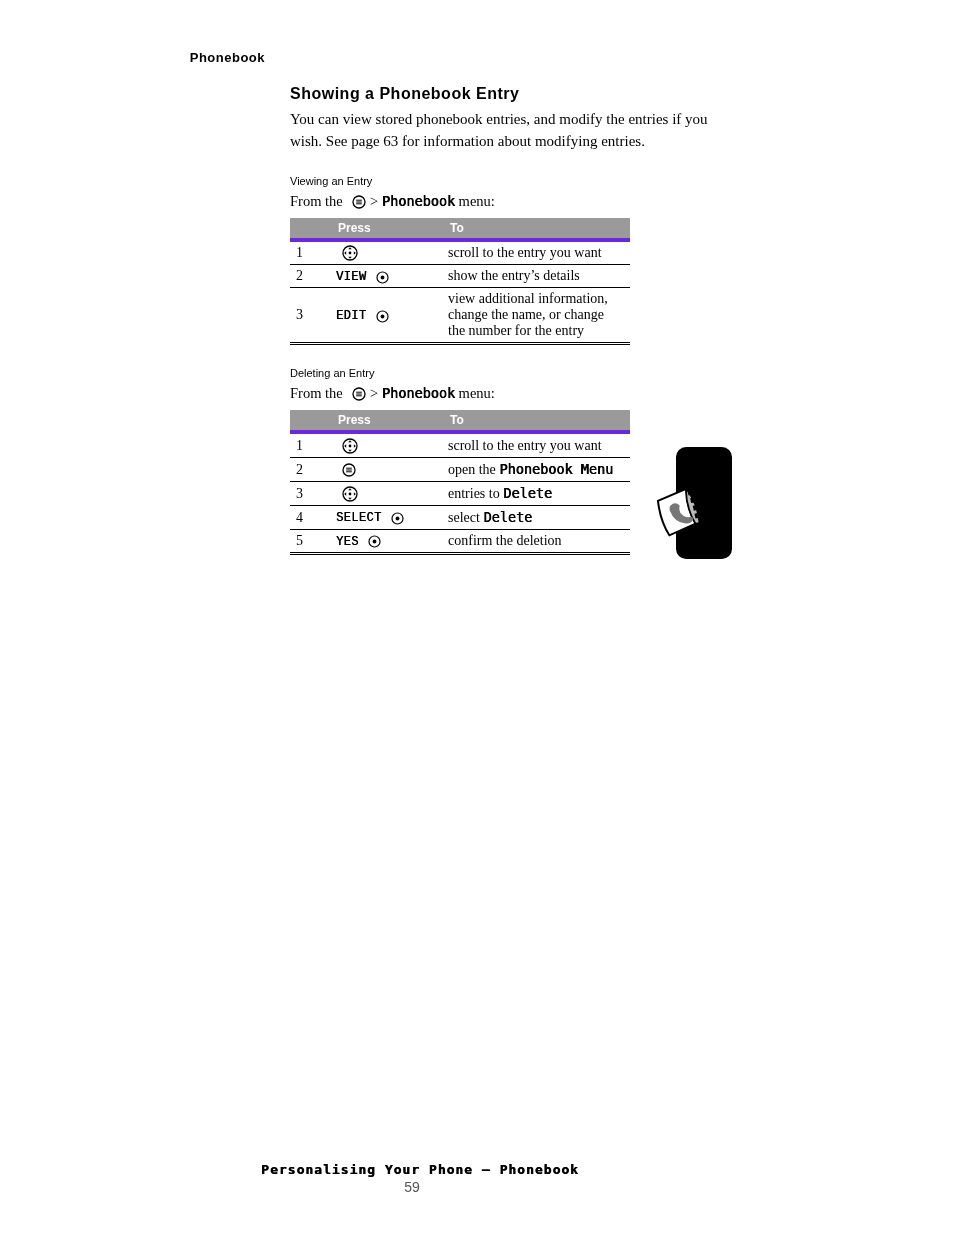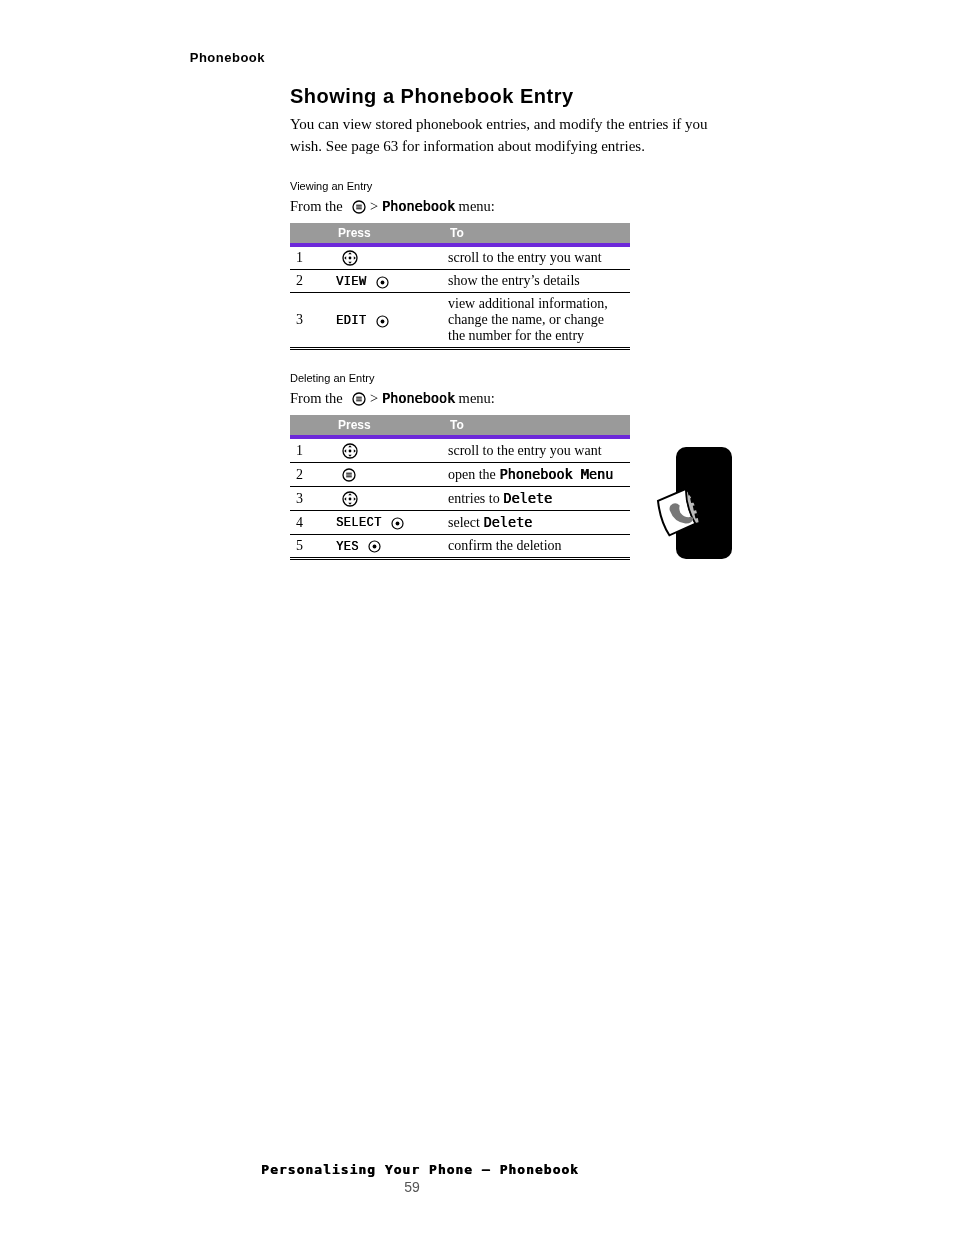--- a/index.html
+++ b/index.html
@@ -29,21 +29,21 @@
     font-weight: 700;
   }
   .main {
     position: absolute;
     left: 290px;
     top: 85px;
     width: 440px;
   }
   .h2 {
     font-family: Verdana, Arial, sans-serif;
-    font-size: 20px;
+    font-size: 16px;
     letter-spacing: 0.5px;
     font-weight: 700;
     margin: 0 0 6px 0;
   }
   .body {
     font-size: 15px;
     line-height: 1.45;
     margin: 0 0 12px 0;
   }
   .h3 {

